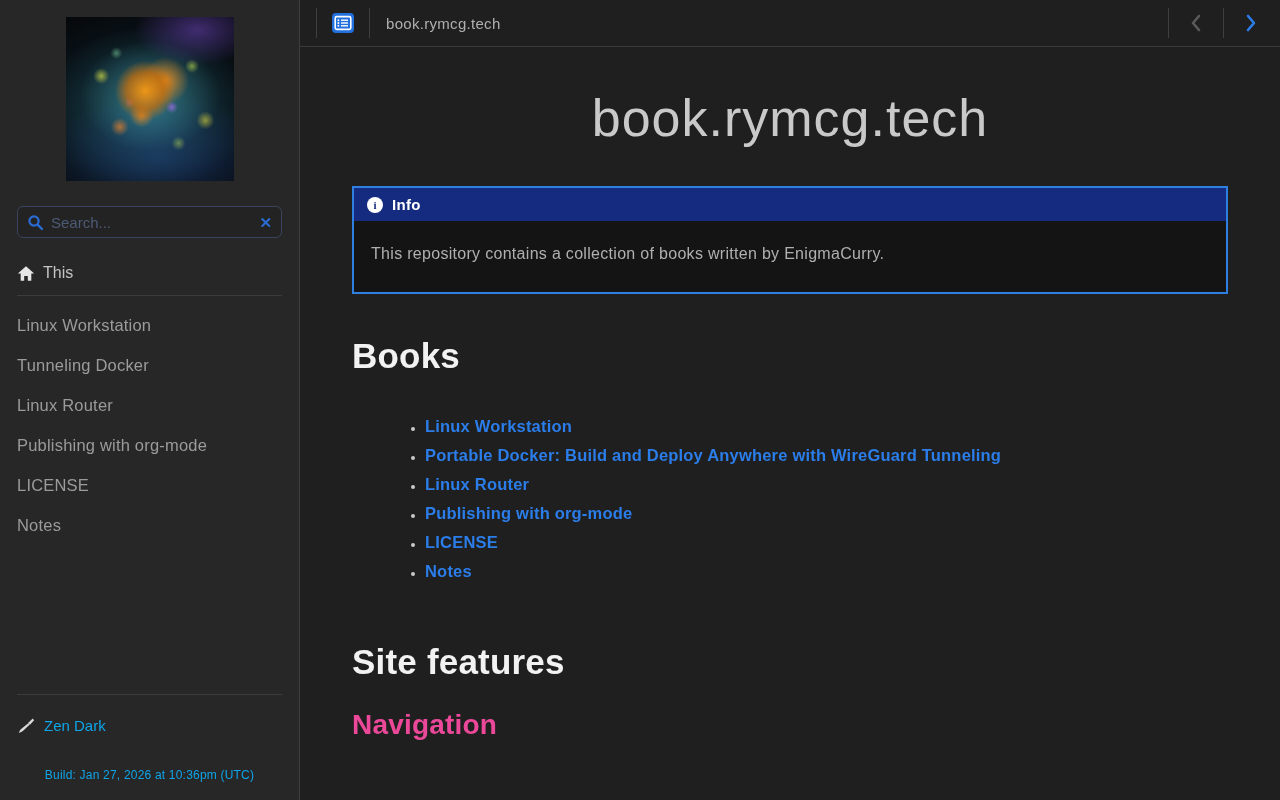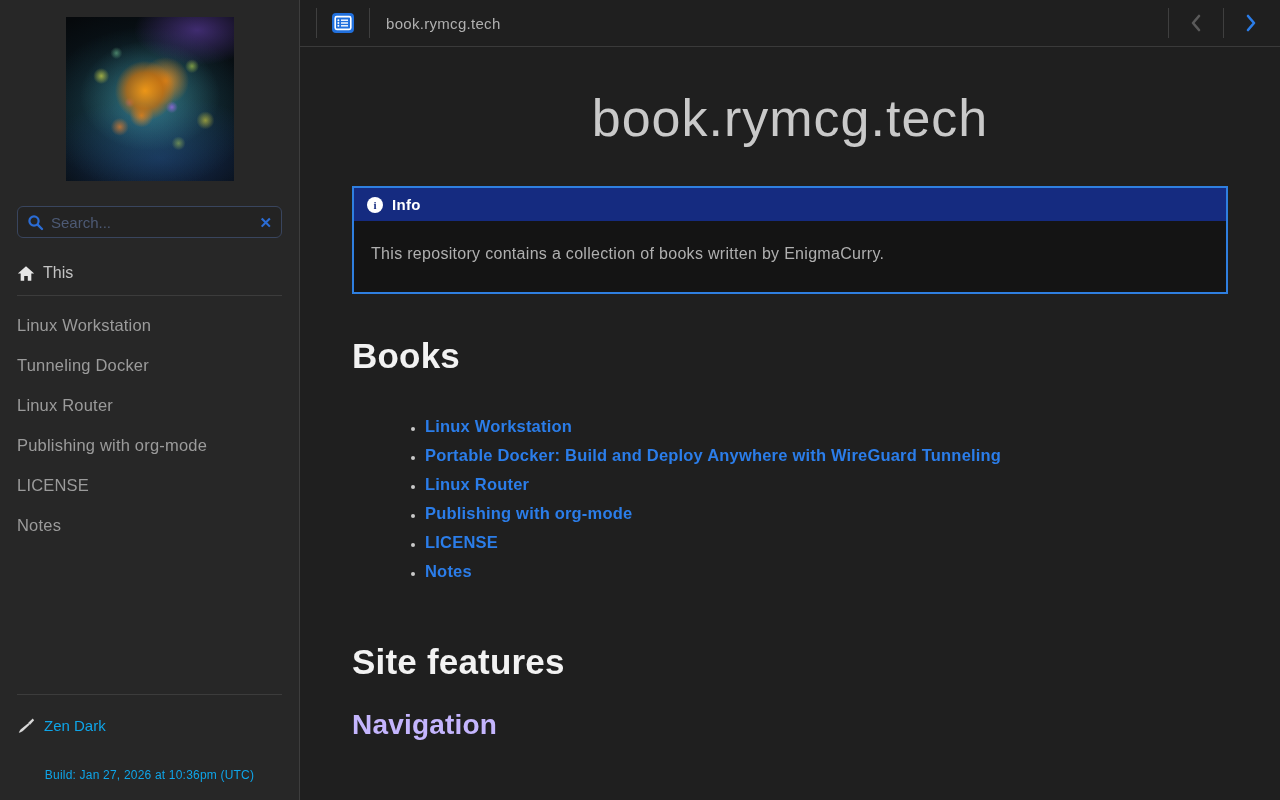--- a/index.html
+++ b/index.html
@@ -135,21 +135,21 @@
   .books-list { margin-top: 36px; padding-left: 73px; list-style: disc; }
   .books-list li { line-height: 29px; }
   .books-list li::marker { color: #c9c9c9; font-size: 12px; }
   .books-list a {
     color: #2b7de9; font-weight: bold; font-size: 16.5px;
     text-decoration: none; letter-spacing: 0.2px; cursor: pointer;
   }
   h1.section.site-features { margin-top: 56px; }
   h2.section {
     margin-top: 27px;
-    color: #c4b5fd; font-size: 28px; font-weight: bold; letter-spacing: 0.2px;
+    color: #ec4899; font-size: 28px; font-weight: bold; letter-spacing: 0.2px;
   }
 </style>
 </head>
 <body>
 
 <div class="sidebar">
   <div class="logo-wrap">
     <div class="logo-img"></div>
   </div>
 

